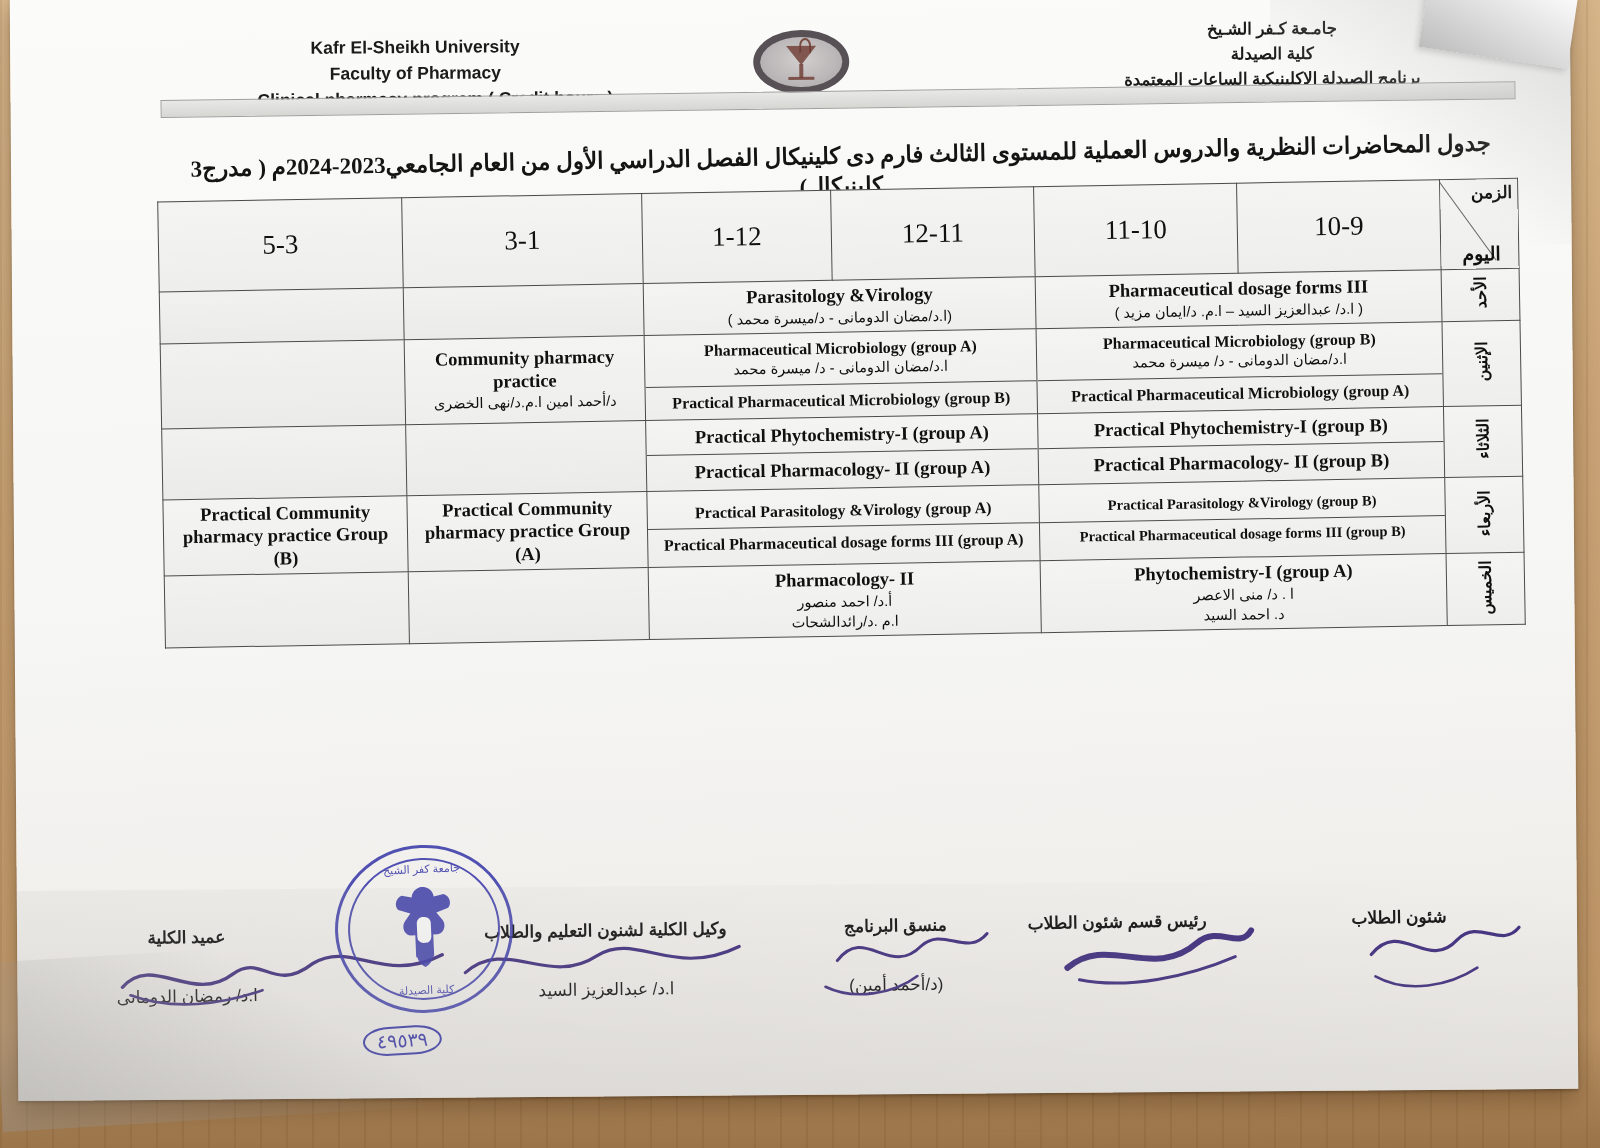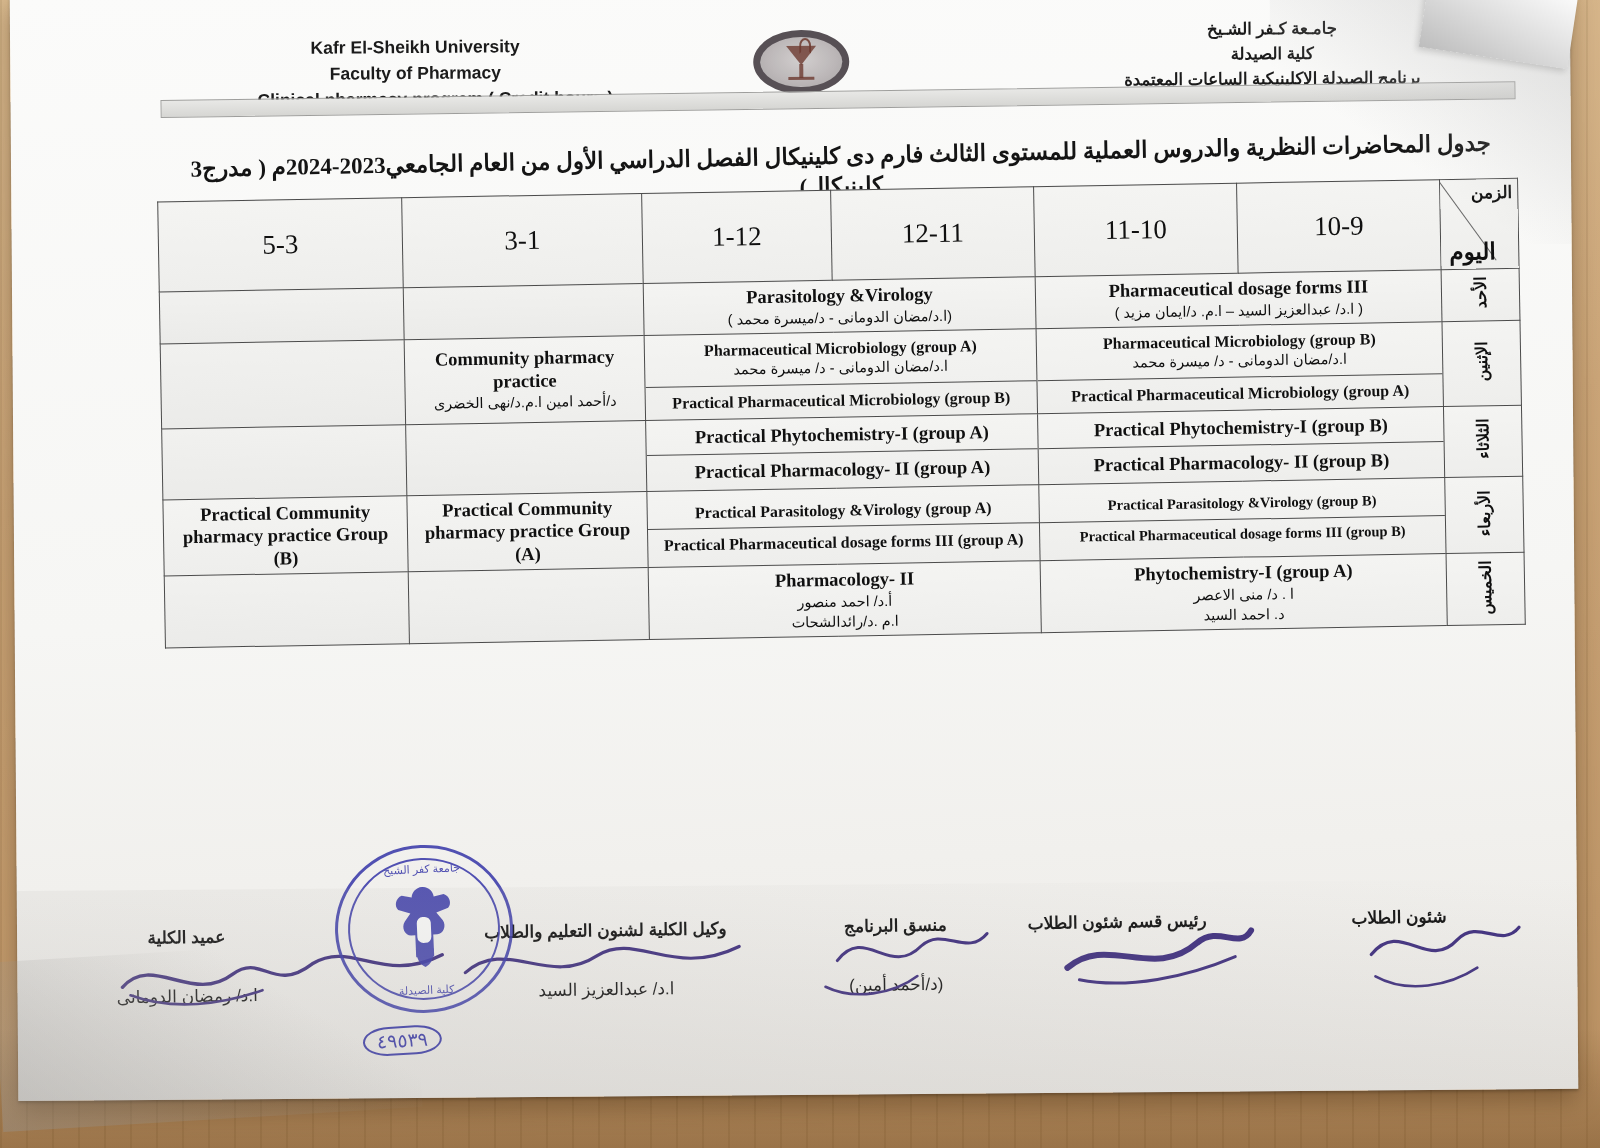--- a/index.html
+++ b/index.html
@@ -179,22 +179,22 @@
     width:145%; height:1.4px;
     background:#6a6a6a;
     transform:rotate(55deg);
     transform-origin:left top;
   }
   .dt-time {
     position:absolute; right:5px; top:3px;
     font-size:17px; font-weight:bold;
   }
   .dt-day {
-    position:absolute; left:8px; bottom:3px;
-    font-size:23px; font-weight:bold;
+    position:absolute; left:21px; bottom:3px;
+    font-size:19px; font-weight:bold;
   }
   .day-cell {
     font-size:16px; font-weight:bold;
     padding:0 !important;
   }
   .day-cell span {
     display:inline-block;
     writing-mode:vertical-rl;
     transform:rotate(180deg);
     white-space:nowrap;

